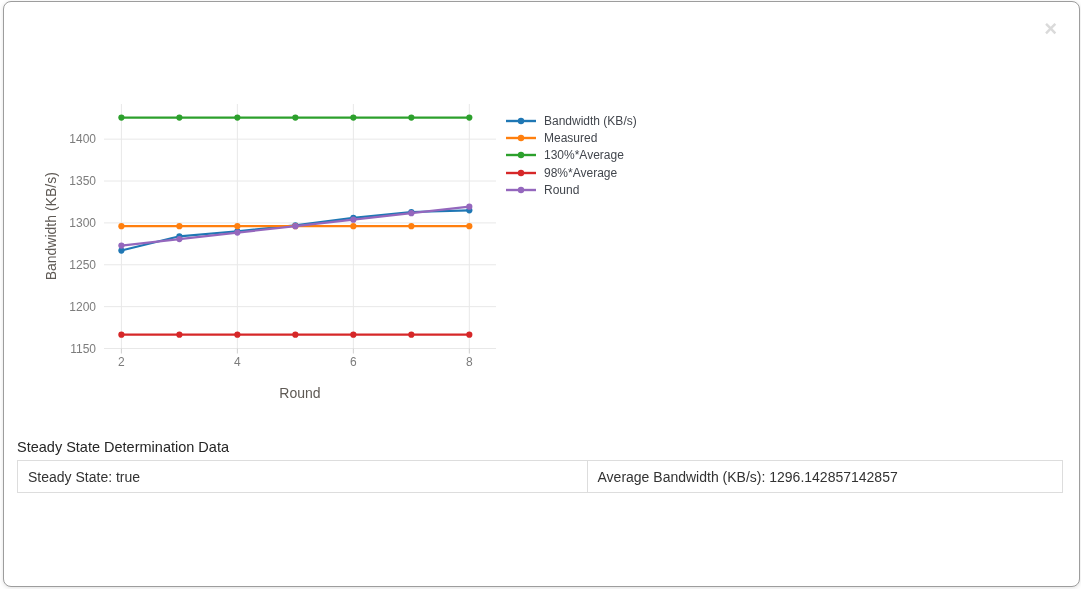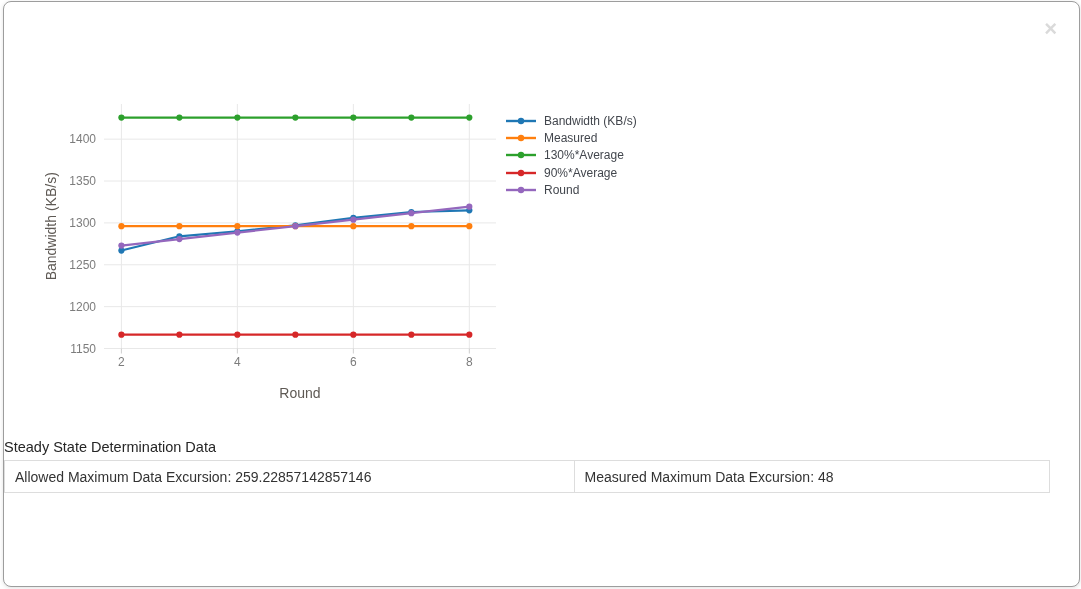--- a/index.html
+++ b/index.html
@@ -47,21 +47,21 @@
     cursor: pointer;
   }
   .legend-item svg { display: block; margin-right: 8px; }
   .legend-label {
     font-size: 12px;
     color: #42464d;
     white-space: nowrap;
   }
   .table-section {
     position: absolute;
-    left: 0;
+    left: 13px;
     top: 437px;
     width: 1046px;
   }
   .table-heading {
     font-size: 14.5px;
     color: #262626;
     margin-bottom: 5px;
   }
   table.ss-table {
     width: 100%;
@@ -177,41 +177,41 @@
             <line x1="0" y1="5" x2="30" y2="5" stroke="#2ca02c" stroke-width="2.4"></line>
             <circle cx="15" cy="5" r="3.2" fill="#2ca02c"></circle>
           </svg>
           <span class="legend-label">130%*Average</span>
         </div>
         <div class="legend-item">
           <svg width="30" height="10">
             <line x1="0" y1="5" x2="30" y2="5" stroke="#d62728" stroke-width="2.4"></line>
             <circle cx="15" cy="5" r="3.2" fill="#d62728"></circle>
           </svg>
-          <span class="legend-label">90%*Average</span>
+          <span class="legend-label">98%*Average</span>
         </div>
         <div class="legend-item">
           <svg width="30" height="10">
             <line x1="0" y1="5" x2="30" y2="5" stroke="#9467bd" stroke-width="2.4"></line>
             <circle cx="15" cy="5" r="3.2" fill="#9467bd"></circle>
           </svg>
           <span class="legend-label">Round</span>
         </div>
       </div>
   </div>
 
   <div class="table-section">
     <div class="table-heading">Steady State Determination Data</div>
     <table class="ss-table">
       <colgroup>
           <col class="left-col">
           <col>
         </colgroup>
       <tbody id="ss-table-body">
           <tr>
-            <td>Allowed Maximum Data Excursion: 259.22857142857146</td>
-            <td>Measured Maximum Data Excursion: 48</td>
+            <td>Steady State: true</td>
+            <td>Average Bandwidth (KB/s): 1296.142857142857</td>
           </tr>
         </tbody>
     </table>
   </div>
 
 </div>
 
 </body></html>

